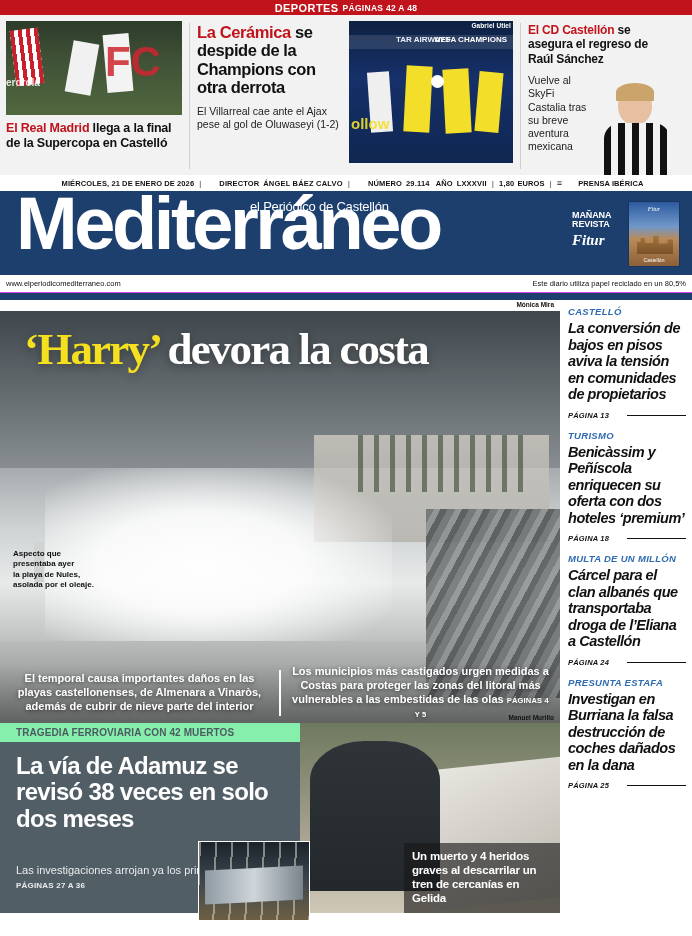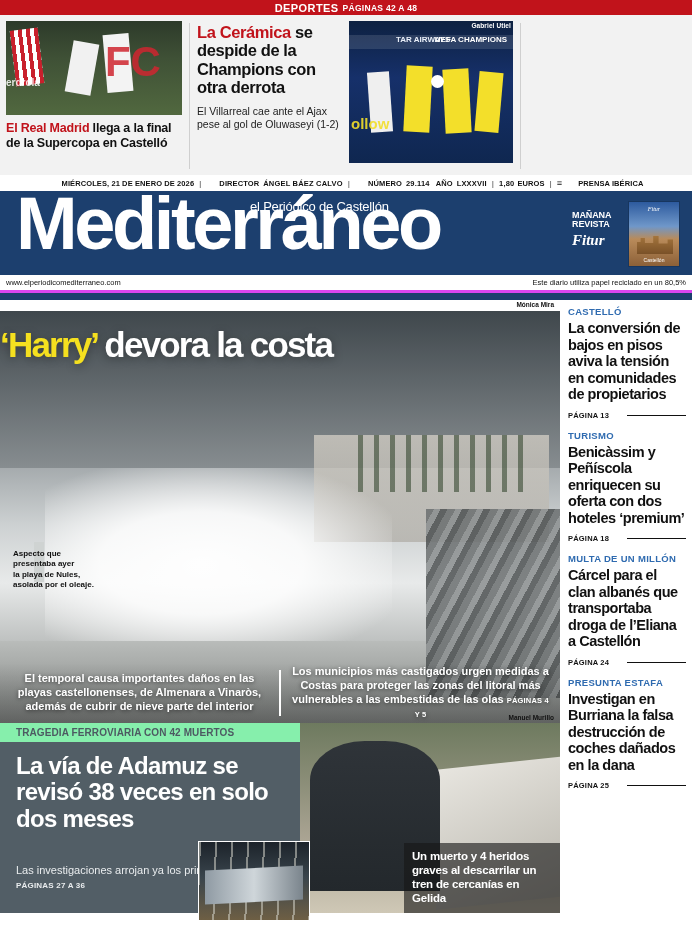--- a/index.html
+++ b/index.html
@@ -82,30 +82,30 @@
     position:absolute; right:4px; top:0; width:52px; height:66px;
     background:linear-gradient(#2d5a9e 0%, #6f97c9 38%, #b98b5a 58%, #8c6038 100%);
     border:1px solid #17365f;
   }
   .mr-cover .cv-t { font-size:6px; color:#fff; text-align:center; margin-top:4px; font-family:"Liberation Serif", serif; font-style:italic;}
   .mr-cover .cv-b { position:absolute; bottom:3px; left:0; right:0; text-align:center; font-size:5px; color:#fff; }
   .mr-cover .ruin { position:absolute; left:8px; bottom:12px; width:36px; height:20px;
      background:linear-gradient(#a9793f,#7a5128); clip-path:polygon(0 40%,10% 40%,10% 20%,22% 20%,22% 45%,45% 45%,45% 10%,60% 10%,60% 48%,85% 48%,85% 28%,100% 28%,100% 100%,0 100%); }
 
   .mast-foot {
-    height:18px; border-bottom:3px solid #d946ef;
+    height:18px; border-bottom:1px solid #d946ef;
     display:flex; align-items:center; justify-content:space-between;
     padding:0 6px; font-size:7.5px; color:#111;
   }
   .blue-rule { height:7px; background:#1c3f6e; }
 
   
   .body-row { display:flex; height:613px; }
   .main-col { width:560px; position:relative; }
-  .side-col { width:144px; padding:6px 6px 0 8px; border-left:0; }
+  .side-col { width:144px; padding:6px 6px 0 8px; border-left:0;font-style:italic; }
 
   .lead-credit { height:11px; position:relative; }
   .lead-credit span { position:absolute; right:6px; top:1px; font-size:6.5px; font-weight:800; color:#111; }
 
   .lead-photo {
     position:relative; width:560px; height:412px; overflow:hidden;
     background:linear-gradient(180deg,#4a5055 0%, #6d7378 18%, #9aa0a3 34%, #cdd1d2 52%, #e8eaea 66%, #b9bcbb 82%, #8f9290 100%);
   }
   .sky { position:absolute; inset:0 0 62% 0; background:linear-gradient(180deg,#3f474c,#878d90); }
   .sea-spray { position:absolute; left:8%; top:38%; width:62%; height:42%;
@@ -114,23 +114,24 @@
      background:linear-gradient(180deg,#b9bcba,#7f8280); }
   .rocks { position:absolute; right:0; top:48%; width:24%; height:46%;
      background:repeating-linear-gradient(118deg,#6b6f70 0 7px,#8b8f90 7px 13px,#4e5253 13px 19px); opacity:.85;}
   .town { position:absolute; right:2%; top:30%; width:42%; height:26%;
      background:linear-gradient(180deg,rgba(222,216,205,.85),rgba(170,166,158,.8)); opacity:.8;}
   .palms { position:absolute; right:6%; top:30%; width:30%; height:14%;
      background:repeating-linear-gradient(90deg, rgba(40,60,35,.55) 0 5px, transparent 5px 16px); }
   .lighthouse { position:absolute; left:6%; top:56%; width:10px; height:40px; background:#cfd3d2; }
 
   .lead-title {
-    position:absolute; left:0; top:16px; z-index:5;
-    font-size:35px; font-weight:800; color:#fff; letter-spacing:-1.8px; line-height:1;
+    position:absolute; left:24px; top:16px; z-index:5;
+    font-size:45px; font-weight:800; color:#fff; letter-spacing:-1.8px; line-height:1;
     text-shadow:0 2px 10px rgba(0,0,0,.35);
+    font-family:Liberation Serif, serif;
   }
   .lead-title .yellow { color:#f5e01f; }
 
   .lead-cap {
     position:absolute; left:13px; top:238px; z-index:5;
     font-size:8px; line-height:1.3; color:#101010; font-weight:700;
   }
 
   .lead-strips {
     position:absolute; left:0; right:0; bottom:0; height:60px; z-index:6;
@@ -238,20 +239,31 @@
         <div style="position:absolute;left:58%;top:34%;width:26px;height:64px;background:#f3df2a;transform:rotate(-3deg);"></div>
         <div style="position:absolute;left:78%;top:36%;width:24px;height:60px;background:#f3df2a;transform:rotate(5deg);"></div>
         <div style="position:absolute;left:50%;top:38%;width:13px;height:13px;border-radius:50%;background:#fff;"></div>
         <div style="position:absolute;left:2px;bottom:22%;color:#f3df2a;font-size:15px;font-weight:800;opacity:.9;">ollow</div>
         <div class="credit">Gabriel Utiel</div>
       </div>
     </div>
 
     <div class="sp-div"></div>
 
+    <div class="sp-cell sp4">
+      <div class="sp4-head">
+        <span class="red">El CD Castellón</span><span> se asegura el regreso de Raúl Sánchez</span>
+      </div>
+      <div class="sp4-sub">Vuelve al SkyFi Castalia tras su breve aventura mexicana</div>
+      <div class="player">
+        <div style="position:absolute;left:16px;top:4px;width:34px;height:38px;border-radius:48%;background:#e6c0a0;"></div>
+        <div style="position:absolute;left:14px;top:0px;width:38px;height:18px;border-radius:50% 50% 0 0;background:#caa46a;"></div>
+        <div style="position:absolute;left:2px;top:40px;width:66px;height:52px;background:repeating-linear-gradient(90deg,#111 0 7px,#f2f2f2 7px 14px);border-radius:16px 16px 0 0;"></div>
+      </div>
+    </div>
   </div>
 
   <div class="dateline">
     <b>MIÉRCOLES, 21 DE ENERO DE 2026</b>
     <span class="sep">|</span>
     <b>DIRECTOR</b>
     <span class="lt" style="margin-left:4px">ÁNGEL BÁEZ CALVO</span>
     <span class="sep">|</span>
     <b>NÚMERO</b>
     <span class="lt" style="margin-left:4px">29.114</span>

